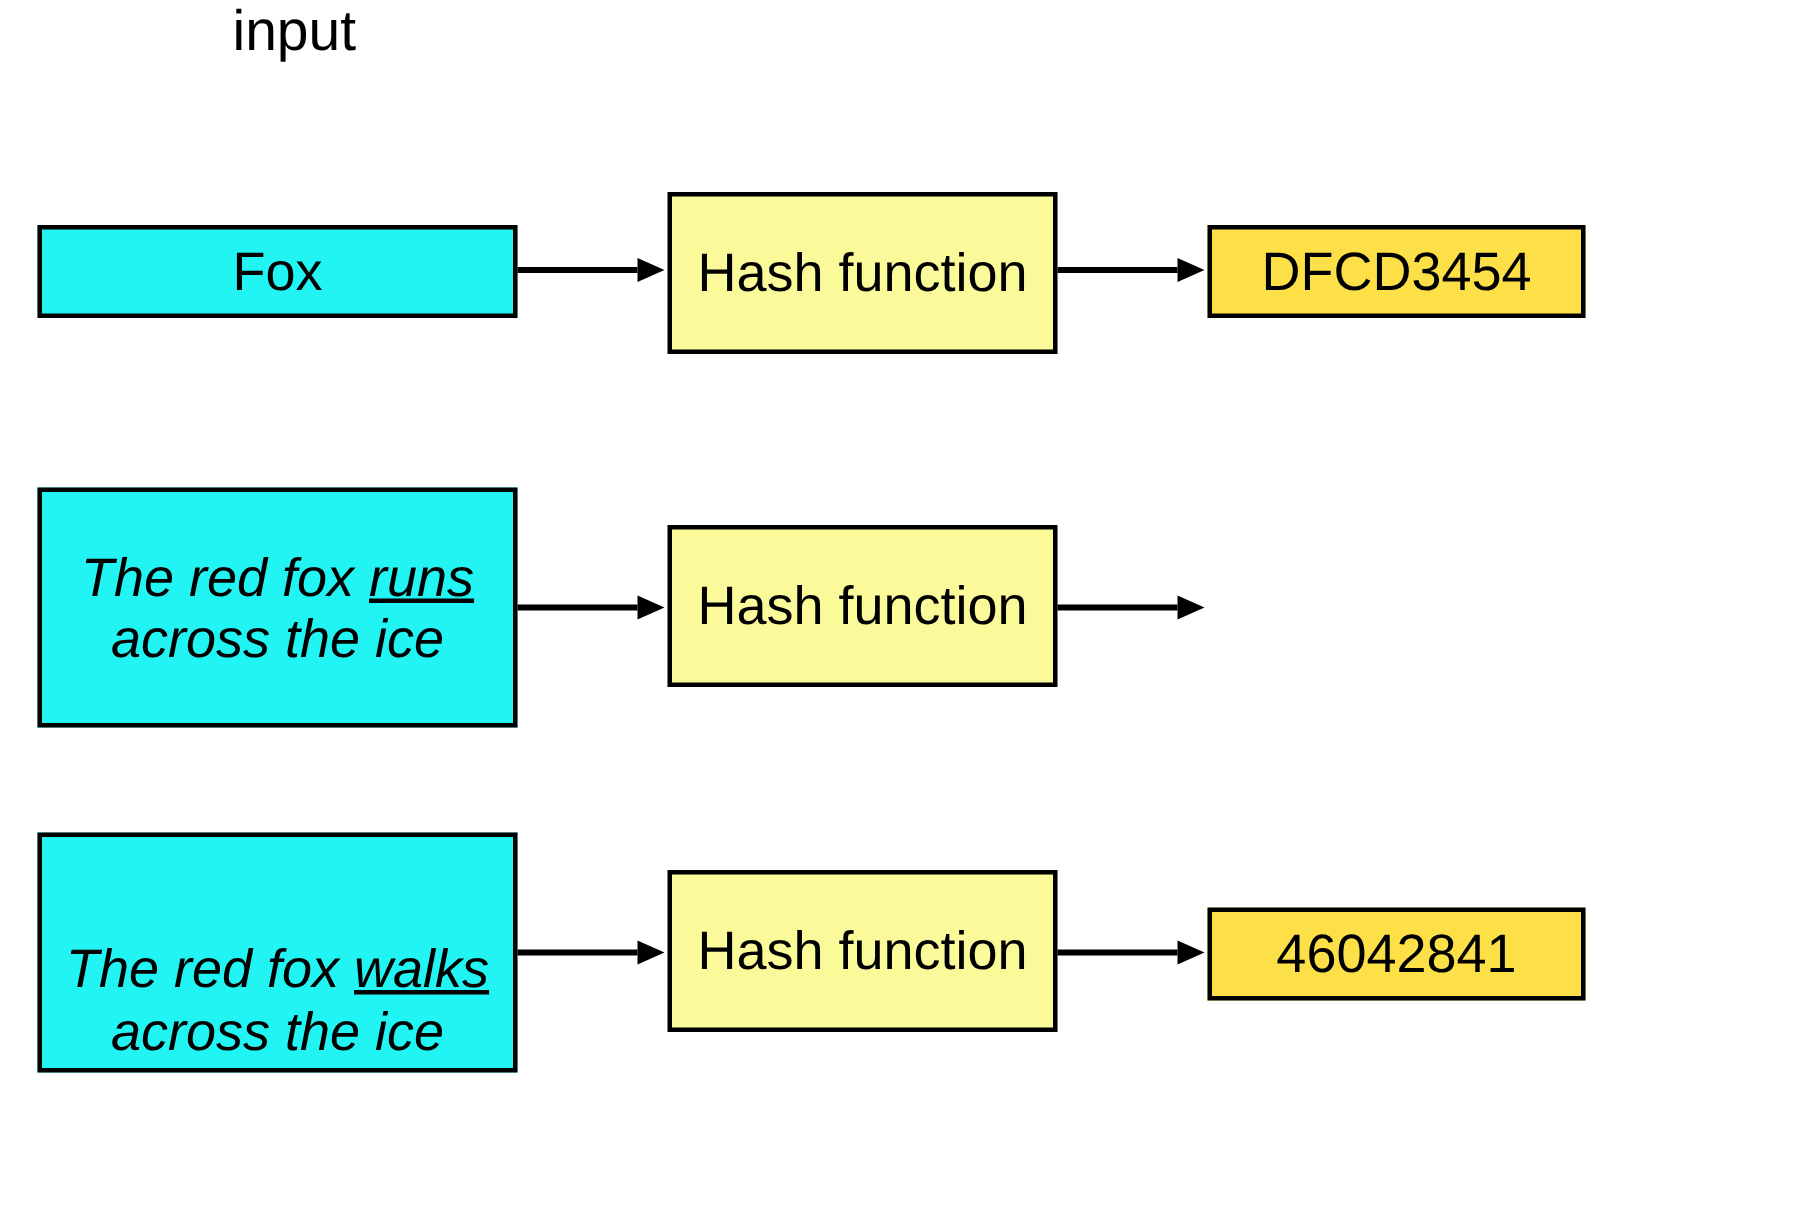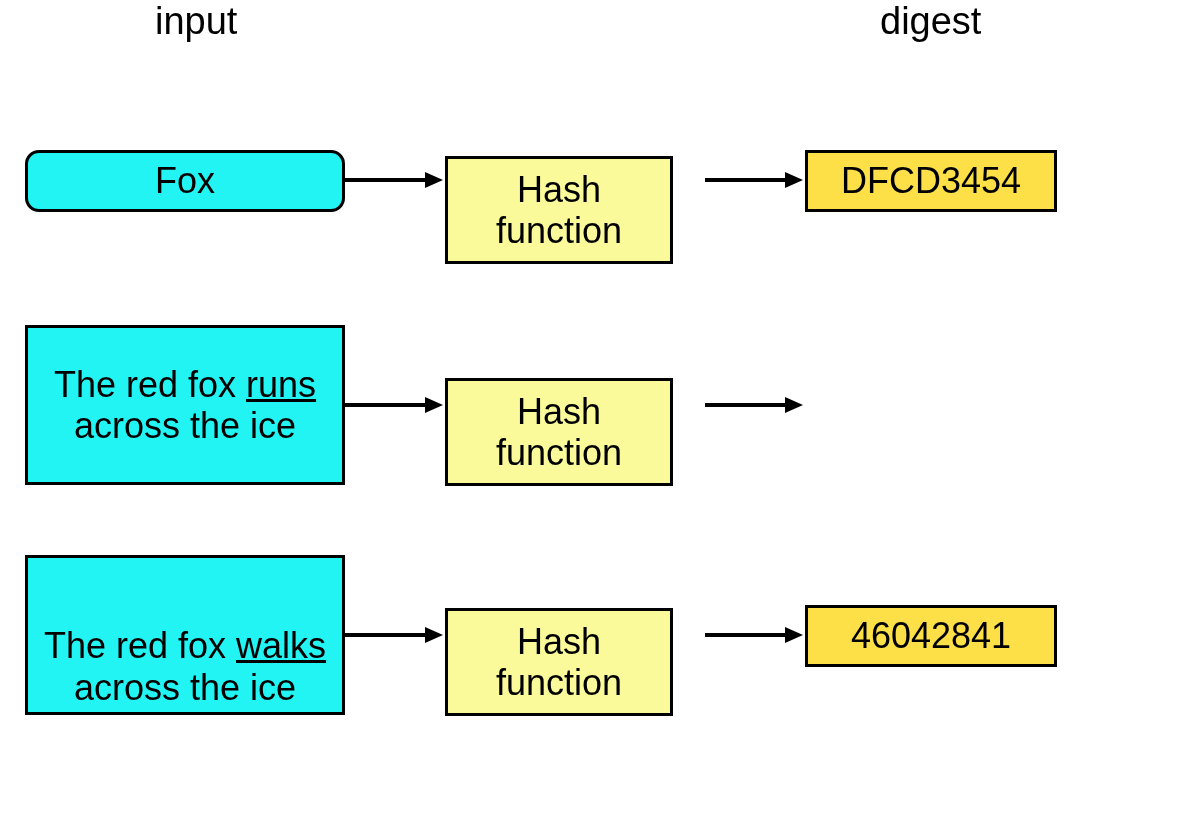--- a/index.html
+++ b/index.html
@@ -31,46 +31,44 @@
     line-height: 1.15;
     display: flex;
     align-items: center;
     justify-content: center;
     padding: 4px 10px;
   }
   .input-box {
     background: #22f4f4;
     width: 320px;
   }
-  .input-box.small { height: 62px; border-radius: 14px; }
-  .input-box.big { height: 160px; }
+  .input-box.small { height: 62px; }
+  .input-box.big { height: 160px; font-style: italic; }
   .func-box {
     background: #fbfa9a;
-    width: 228px;
+    width: 260px;
     height: 108px;
-    margin-top: 28px;
   }
   .digest-box {
     background: #fde047;
     width: 252px;
     height: 62px;
   }
   .underline { text-decoration: underline; }
   svg.arrow {
     position: absolute;
     overflow: visible;
   }
 </style>
 </head>
 <body>
 
 <div class="diagram">
 
   <div class="header input">input</div>
-  <div class="header digest">digest</div>
 
   <div class="box input-box small" style="left:25px; top:150px;">
     <span>Fox</span>
   </div>
   <svg class="arrow" style="left:345px; top:170px;" width="100" height="20">
     <line x1="0" y1="10" x2="80" y2="10" stroke="#000" stroke-width="4"></line>
     <polygon points="80,2 98,10 80,18" fill="#000"></polygon>
   </svg>
   <div class="box func-box" style="left:445px; top:128px;">
     <span>Hash function</span>

